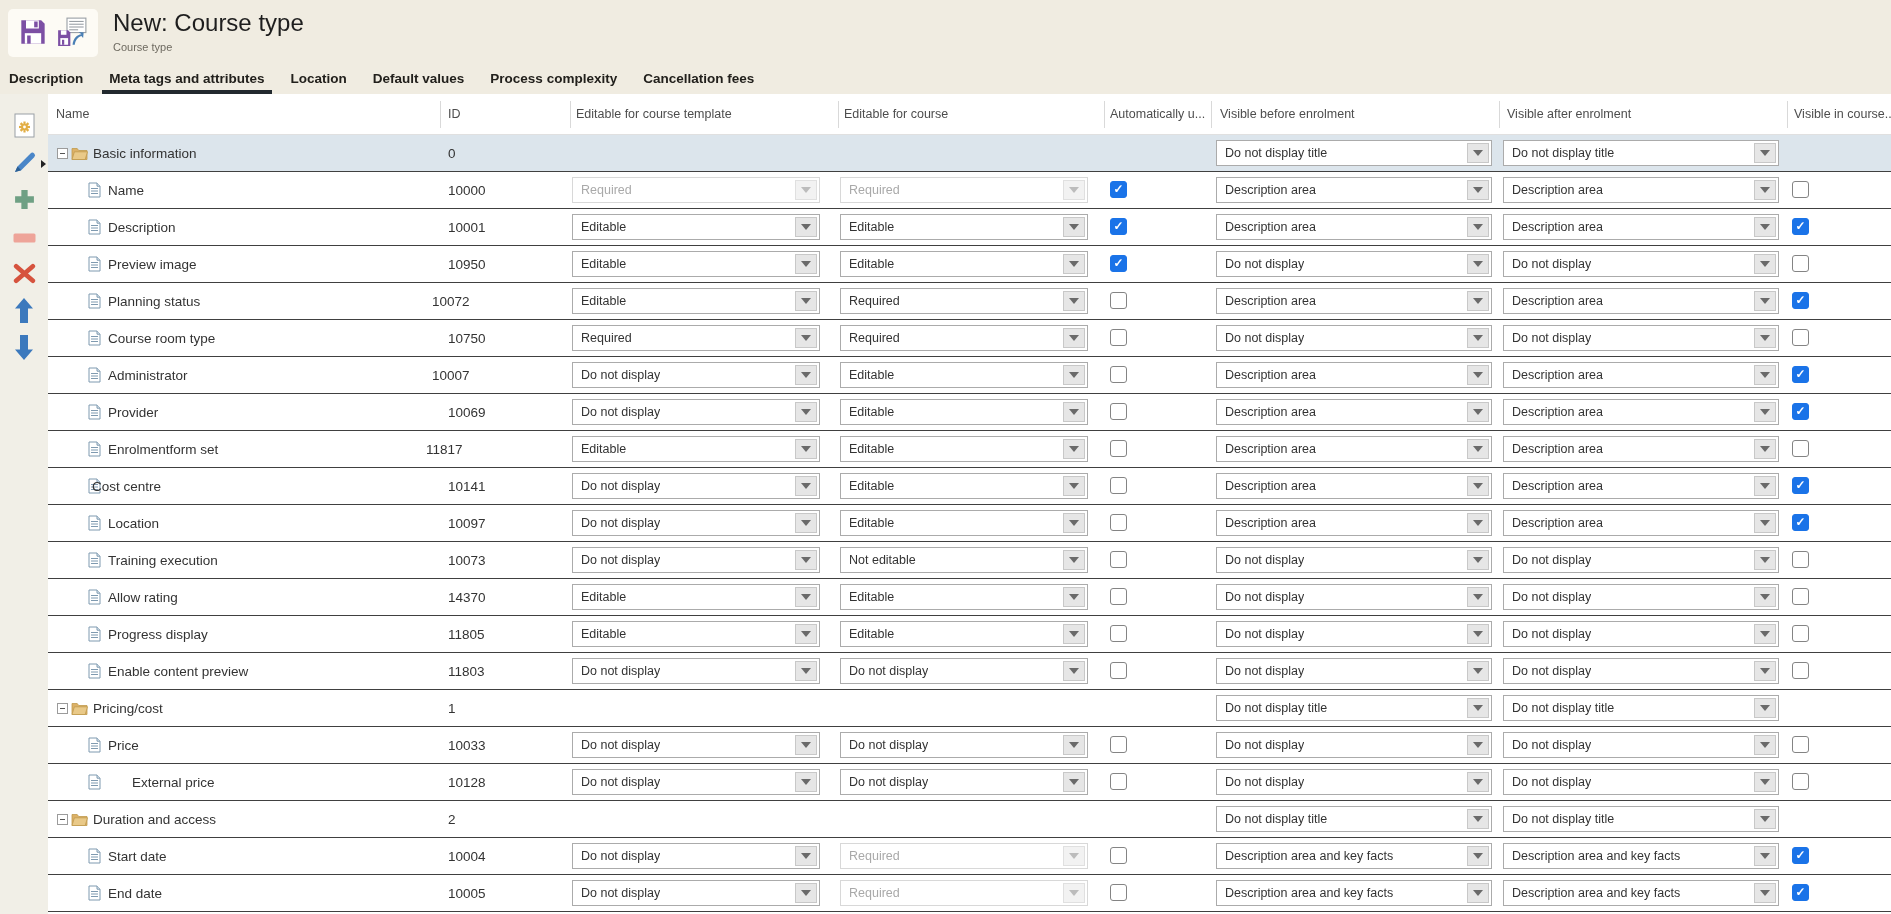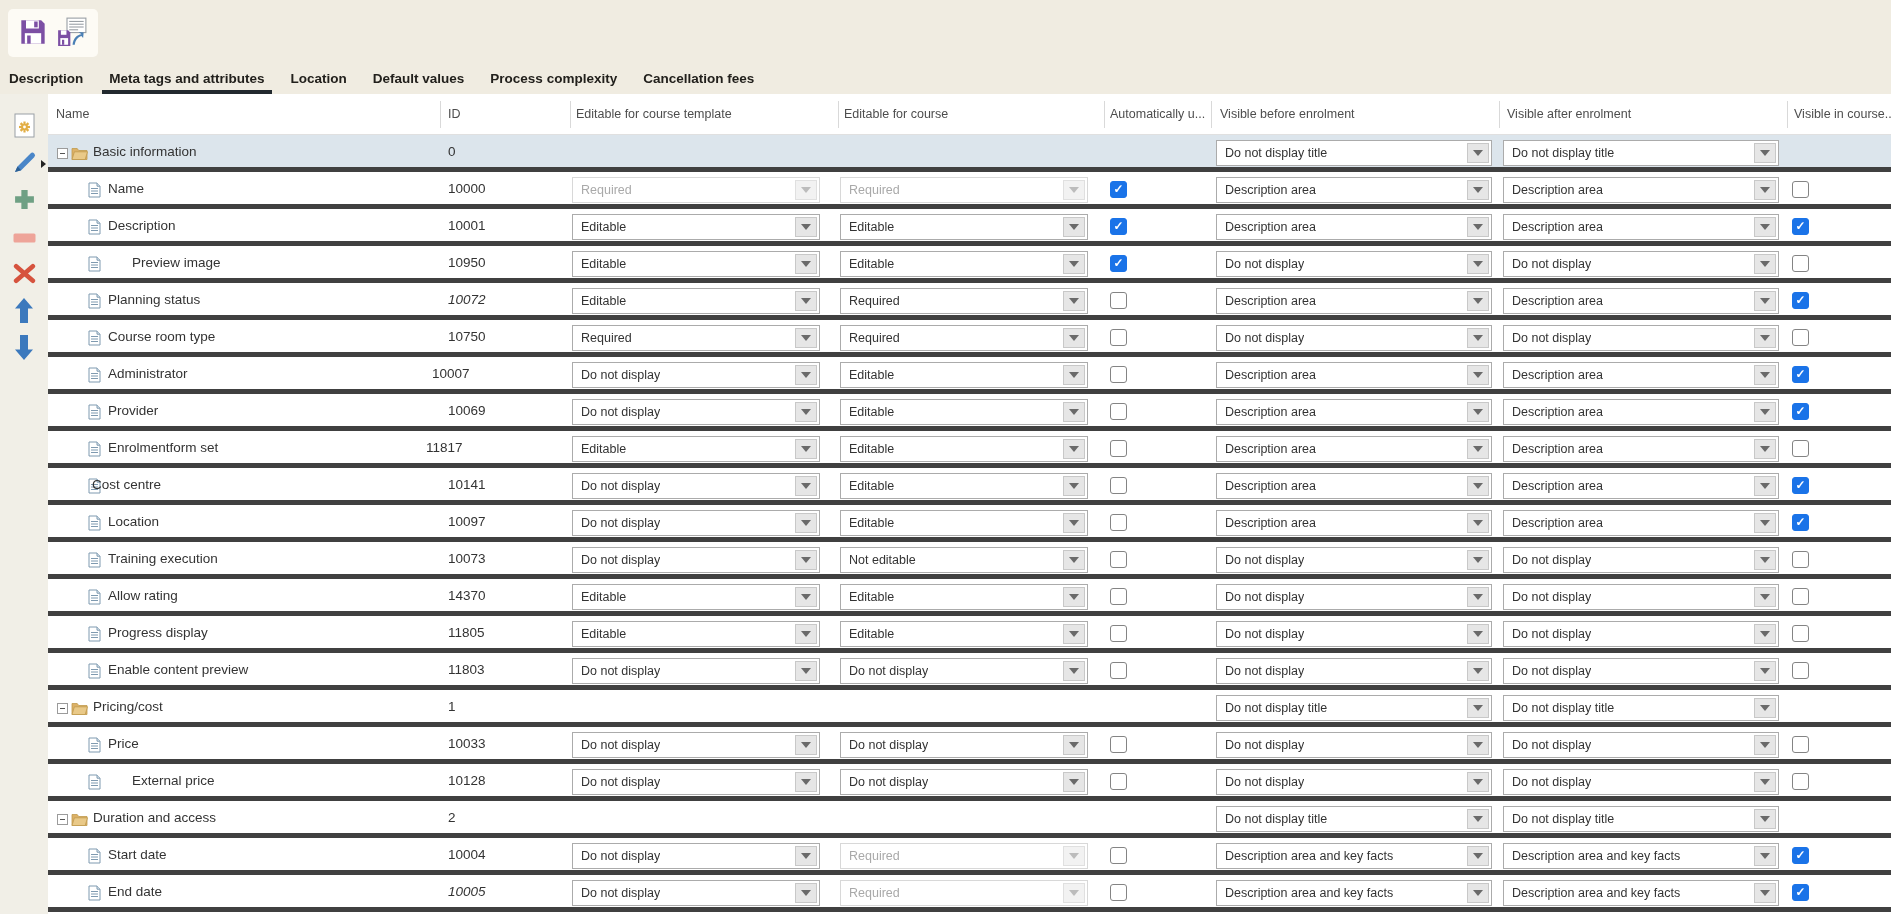--- a/index.html
+++ b/index.html
@@ -44,21 +44,21 @@
   }
   .sbtn{height:26px;margin-bottom:11px;border:none;background:transparent;padding:0;cursor:pointer;
     display:flex;align-items:center;justify-content:center;position:relative;}
   .caret{position:absolute;right:-9px;top:9px;width:0;height:0;
     border-top:4px solid transparent;border-bottom:4px solid transparent;border-left:5px solid #222;}
   
   .table{flex:1;background:#fff;position:relative;overflow:hidden;}
   .thead{position:relative;height:40px;border-bottom:1px solid #e0e0e0;background:#fff;}
   .thead .hlbl{position:absolute;top:13px;font-size:12.5px;color:#4d4d4d;white-space:nowrap;}
   .thead .sep{position:absolute;top:7px;bottom:6px;width:1px;background:#d9d9d9;}
-  .trow{position:relative;height:37px;border-bottom:5px solid #404040;background:#fff;box-sizing:border-box;}
+  .trow{position:relative;height:37px;border-bottom:1px solid #404040;background:#fff;box-sizing:border-box;}
   .trow.selected{background:#dce5ec;}
   .nm{position:absolute;top:50%;transform:translateY(-50%);font-size:13.5px;color:#333;white-space:nowrap;}
   .gm{position:absolute;left:9px;top:13px;width:11px;height:11px;border:1px solid #9b9b9b;background:#fff;box-sizing:border-box;cursor:pointer;}
   .gm::after{content:"";position:absolute;left:2px;right:2px;top:4px;height:1px;background:#555;}
   .icon-abs{position:absolute;}
   
   .dd{position:absolute;top:5px;height:26px;background:#fff;border:1px solid #ababab;box-sizing:border-box;cursor:pointer;}
   .dd .v{position:absolute;left:8px;top:50%;transform:translateY(-50%);font-size:12.5px;color:#333;
     white-space:nowrap;overflow:hidden;max-width:calc(100% - 40px);}
   .dd .btn{position:absolute;top:2px;bottom:2px;right:2px;width:22px;background:#e6e6e6;border:1px solid #c8c8c8;
@@ -99,20 +99,24 @@
           <line x1="11" y1="9" x2="24" y2="9" stroke="#9aa0a6"></line>
           <line x1="11" y1="11.5" x2="19" y2="11.5" stroke="#9aa0a6"></line>
           <path d="M1 12 h9 l2 2 v12 H1 z" fill="#7c4fa4"></path>
           <rect x="3.5" y="12" width="5" height="4" fill="#ffffff"></rect>
           <rect x="3" y="19" width="7" height="6" fill="#ffffff"></rect>
           <rect x="4.5" y="20.5" width="2" height="4.5" fill="#7c4fa4"></rect>
           <path d="M14 25 c0.5 -6 4 -9 8 -9.5 l-2.5 -2 4.5 0.5 -0.5 5 -1.5 -2 c-3.5 1 -5.5 4 -6 8 z" fill="#4a7fb5"></path>
         </svg>
       </span>
     </button>
+  </div>
+  <div class="titles">
+    <div class="title">New: Course type</div>
+    <div class="subtitle">Course type</div>
   </div>
   <div class="tabbar">
       <div class="tab">Description</div>
       <div class="tab active">Meta tags and attributes</div>
       <div class="tab">Location</div>
       <div class="tab">Default values</div>
       <div class="tab">Process complexity</div>
       <div class="tab">Cancellation fees</div>
     </div>
 </div>
@@ -297,21 +301,21 @@
           <span class="cb checked" style="left: 1744px;">✓</span>
         </div>
         <div class="trow">
           <span class="icon-abs" style="left: 40px; top: 10px;"><svg width="13" height="16" viewBox="0 0 13 16">
               <path d="M1 1 h8 l3 3.2 v10.8 H1 z" fill="#ffffff" stroke="#7f9ab0"></path>
               <path d="M9 1 v3.2 h3" fill="#dde7ee" stroke="#7f9ab0"></path>
               <line x1="3" y1="6.5" x2="10" y2="6.5" stroke="#7f9ab0"></line>
               <line x1="3" y1="9" x2="10" y2="9" stroke="#7f9ab0"></line>
               <line x1="3" y1="11.5" x2="10" y2="11.5" stroke="#7f9ab0"></line>
             </svg></span>
-          <span class="nm" style="left: 60px; margin-left: 24px;">Preview image</span>
+          <span class="nm" style="left: 60px;">Preview image</span>
           <span class="nm" style="left: 400px;">10950</span>
           <div class="dd" style="left: 524px; width: 248px;">
             <span class="v">Editable</span>
             <span class="btn">
               <span class="tri"></span>
             </span>
           </div>
           <div class="dd" style="left: 792px; width: 248px;">
             <span class="v">Editable</span>
             <span class="btn">
@@ -335,21 +339,21 @@
         </div>
         <div class="trow">
           <span class="icon-abs" style="left: 40px; top: 10px;"><svg width="13" height="16" viewBox="0 0 13 16">
               <path d="M1 1 h8 l3 3.2 v10.8 H1 z" fill="#ffffff" stroke="#7f9ab0"></path>
               <path d="M9 1 v3.2 h3" fill="#dde7ee" stroke="#7f9ab0"></path>
               <line x1="3" y1="6.5" x2="10" y2="6.5" stroke="#7f9ab0"></line>
               <line x1="3" y1="9" x2="10" y2="9" stroke="#7f9ab0"></line>
               <line x1="3" y1="11.5" x2="10" y2="11.5" stroke="#7f9ab0"></line>
             </svg></span>
           <span class="nm" style="left: 60px;">Planning status</span>
-          <span class="nm" style="left: 400px; font-style: italic;">10072</span>
+          <span class="nm" style="left: 384px;">10072</span>
           <div class="dd" style="left: 524px; width: 248px;">
             <span class="v">Editable</span>
             <span class="btn">
               <span class="tri"></span>
             </span>
           </div>
           <div class="dd" style="left: 792px; width: 248px;">
             <span class="v">Required</span>
             <span class="btn">
               <span class="tri"></span>
@@ -895,21 +899,21 @@
         </div>
         <div class="trow">
           <span class="icon-abs" style="left: 40px; top: 10px;"><svg width="13" height="16" viewBox="0 0 13 16">
               <path d="M1 1 h8 l3 3.2 v10.8 H1 z" fill="#ffffff" stroke="#7f9ab0"></path>
               <path d="M9 1 v3.2 h3" fill="#dde7ee" stroke="#7f9ab0"></path>
               <line x1="3" y1="6.5" x2="10" y2="6.5" stroke="#7f9ab0"></line>
               <line x1="3" y1="9" x2="10" y2="9" stroke="#7f9ab0"></line>
               <line x1="3" y1="11.5" x2="10" y2="11.5" stroke="#7f9ab0"></line>
             </svg></span>
           <span class="nm" style="left: 60px;">End date</span>
-          <span class="nm" style="left: 400px; font-style: italic;">10005</span>
+          <span class="nm" style="left: 400px;">10005</span>
           <div class="dd" style="left: 524px; width: 248px;">
             <span class="v">Do not display</span>
             <span class="btn">
               <span class="tri"></span>
             </span>
           </div>
           <div class="dd disabled" style="left: 792px; width: 248px;">
             <span class="v">Required</span>
             <span class="btn">
               <span class="tri"></span>

